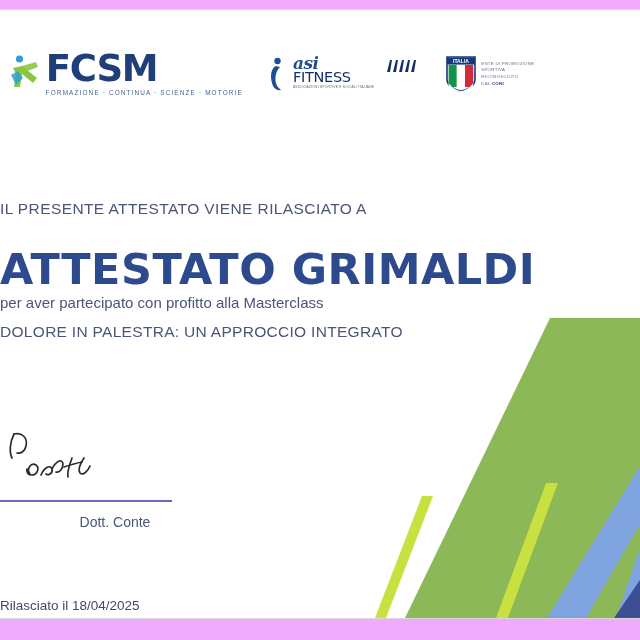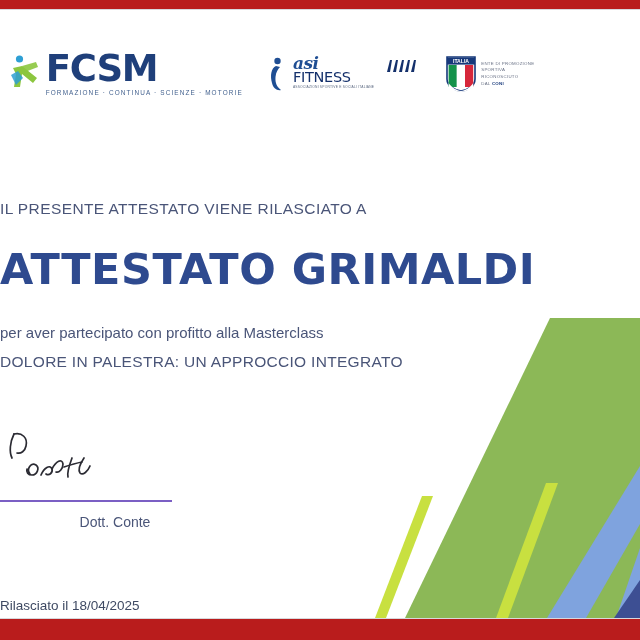--- a/index.html
+++ b/index.html
@@ -8,21 +8,21 @@
     width: 640px;
     height: 640px;
     overflow: hidden;
     background: #1b1b1e;
     font-family: "Liberation Sans", sans-serif;
   }
 
   #viewer {
     position: absolute;
     inset: 0;
-    background: #b91c1c;
+    background: #f0abfc;
     overflow: hidden;
   }
 
   
   #page {
     position: absolute;
     left: -96px;
     top: 10px;
     width: 736px;
     height: 608px;
@@ -140,21 +140,20 @@
     margin-top: 26px;
     font-family: "DejaVu Sans", sans-serif;
     font-weight: bold;
     font-size: 43px;
     letter-spacing: 0.5px;
     color: #2e4a8f;
     white-space: nowrap;
   }
 
   #reason-line {
-    margin-top: 30px;
     font-size: 15px;
     color: #4a5578;
     white-space: nowrap;
   }
 
   #course-title {
     margin-top: 12px;
     font-size: 15.5px;
     letter-spacing: 0.3px;
     color: #4a5578;

